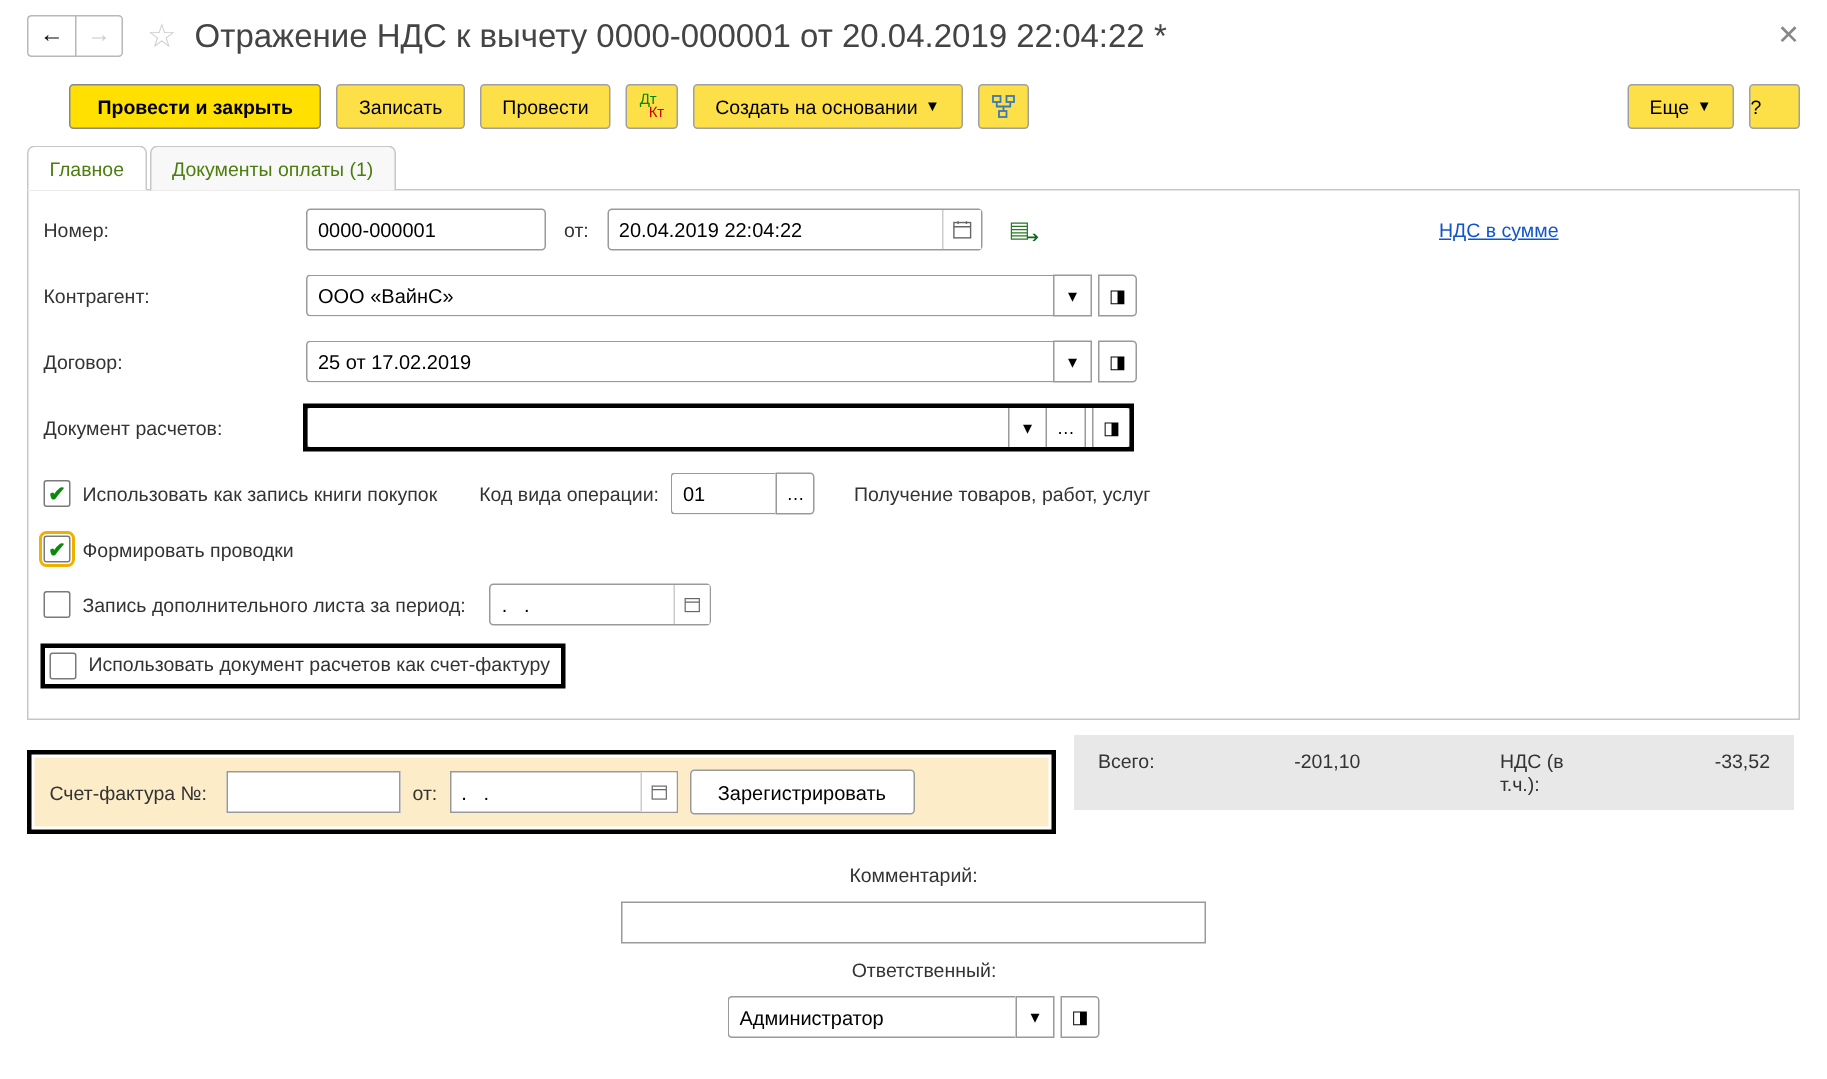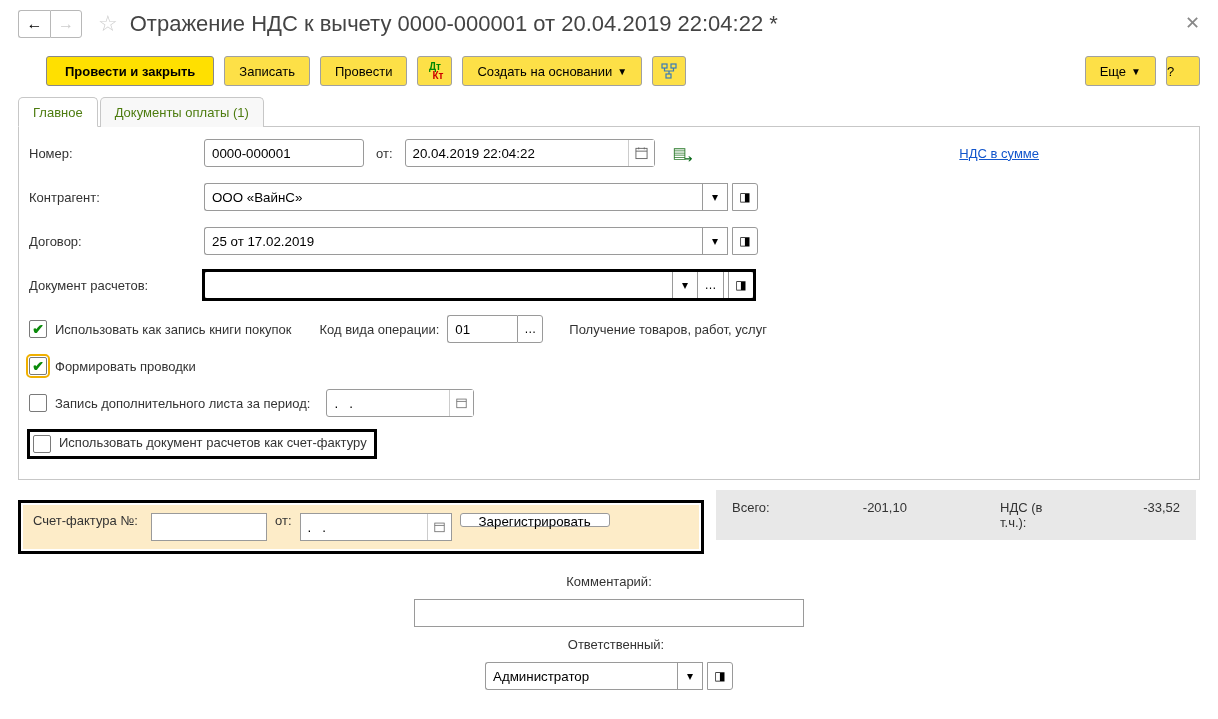--- a/index.html
+++ b/index.html
@@ -66,24 +66,24 @@
   }
   .btn-primary {
     background: #ffe000;
     border-color: #888;
     font-weight: bold;
     padding: 0 18px;
   }
   .btn-icon-only { padding: 0 8px; }
   .toolbar-spacer { flex: 1; }
   .dtkt {
-    font-weight: bold;
+    font-weight: normal;
     font-size: 10px;
     line-height: 9px;
-    text-align: center;
+    text-align: left;
   }
   .dtkt .d { color: #008800; }
   .dtkt .k { color: #cc0000; margin-left:6px;}
   .tree-icon svg { width:16px; height:16px; }
   .tabs {
     display: flex;
     border-bottom: 1px solid #c7c7c7;
   }
   .tab {
     padding: 7px 14px 6px;
@@ -162,29 +162,29 @@
   .invoice-row-wrap {
     border: 3px solid #000;
     padding: 2px;
     display: inline-block;
     margin-top: 10px;
   }
   .invoice-row {
     background: #fdecc8;
     padding: 8px 10px;
     display: flex;
-    align-items: flex-start;
+    align-items: center;
     gap: 8px;
     width: 676px;
   }
   .invoice-lbl { width:110px; line-height:15px;}
   .inv-input1 { width: 116px; }
   .inv-date { position:relative; width:152px;}
   .inv-date .input { width:100%; padding-right:28px;}
-  .btn-reg { height:14px; padding:0 18px; border:1px solid #9a9a9a; border-radius:3px; background:#fff; cursor:pointer;}
+  .btn-reg { height:30px; padding:0 18px; border:1px solid #9a9a9a; border-radius:3px; background:#fff; cursor:pointer;}
   .totals {
     display:inline-flex; align-items:flex-start; background:#e8e8e8;
     padding: 10px 16px; gap: 30px; margin-left:12px; vertical-align:top;
     width: 480px; justify-content:space-between;
   }
   .totals .col { display:flex; gap:8px;}
   .foot-row { display:flex; align-items:center; margin-top:20px; gap:10px;flex-direction:column;}
   .foot-row .input { flex:0 0 auto;}
   .comment-input { width: 390px;}
   .resp-lbl { margin-left: 14px;}

